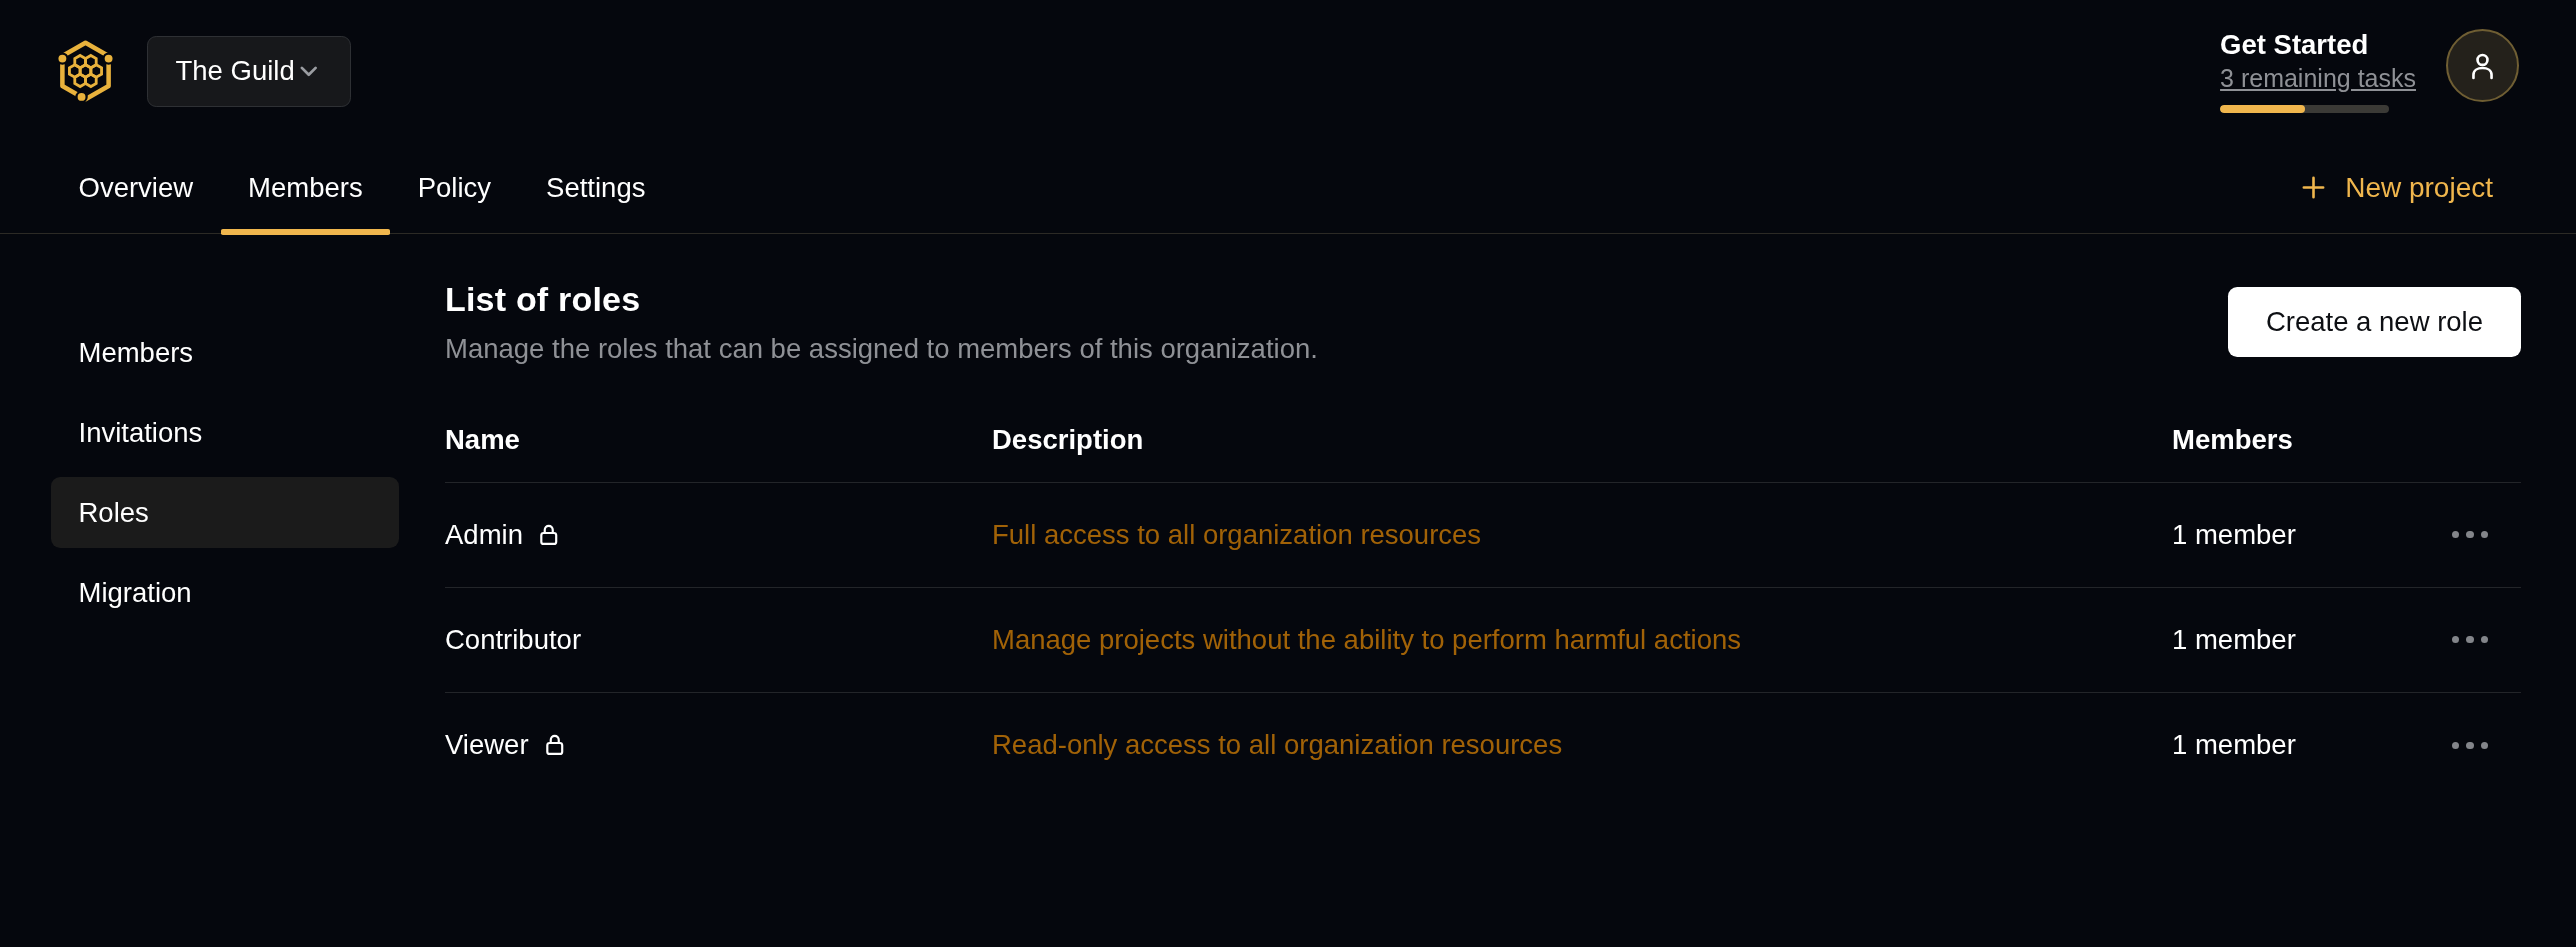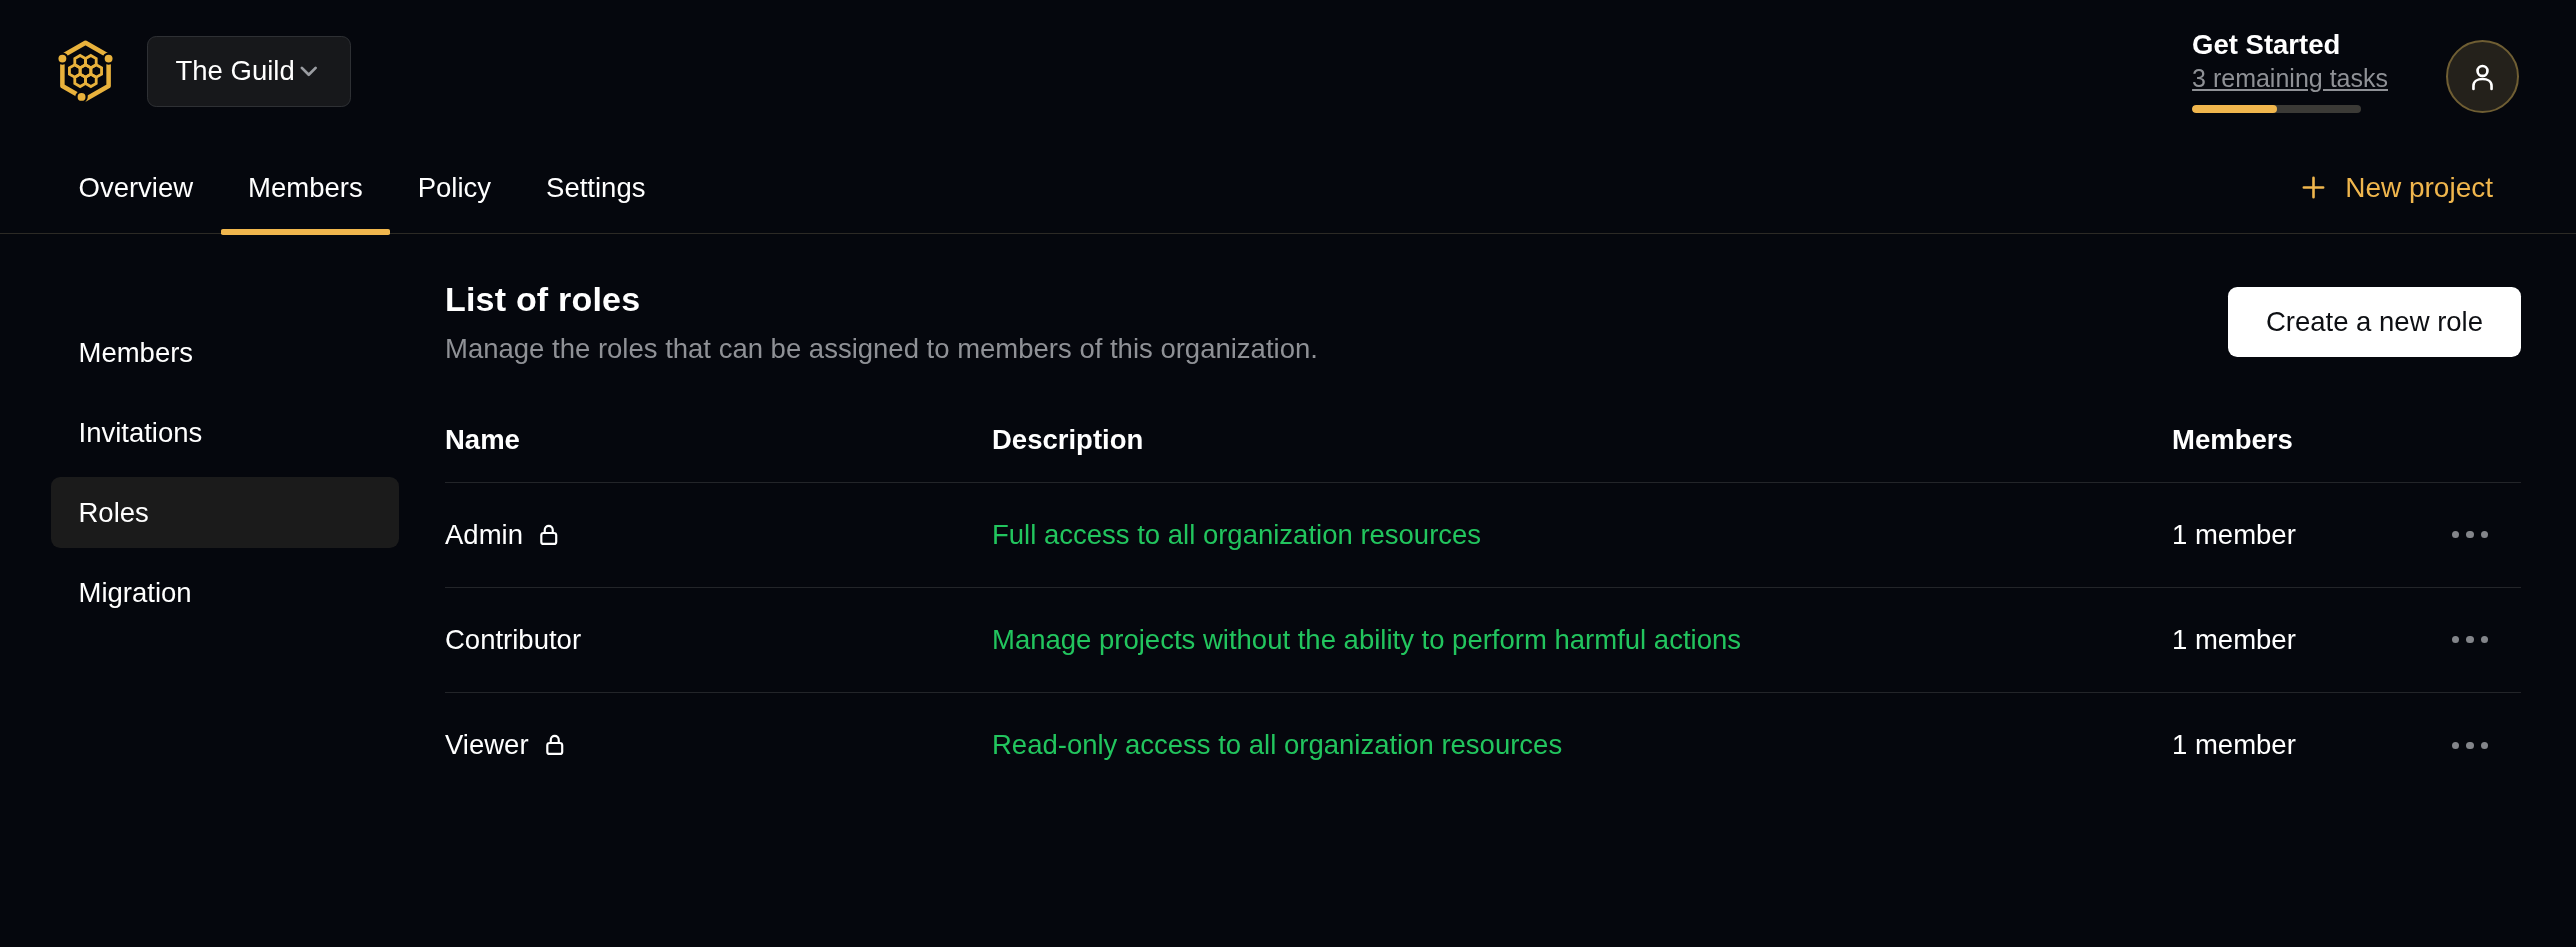--- a/index.html
+++ b/index.html
@@ -28,21 +28,21 @@
     border-radius: 9.2px;
     background: #17181b;
     border: 1.8px solid #2e3034;
     color: #ffffff;
     font-size: 27.5px;
     font-family: "Liberation Sans", sans-serif;
     display: flex;
     align-items: center;
     cursor: pointer;
   }
-  .top-right { margin-left: auto; display: flex; align-items: flex-end; gap: 58px; }
+  .top-right { margin-left: auto; display: flex; align-items: flex-start; gap: 30px; }
   .get-started { cursor: pointer; }
   .gs-title { font-size: 27.5px; font-weight: 700; color: #ffffff; line-height: 1.15; }
   .gs-sub { font-size: 25px; color: #8f9196; margin-top: 3.7px; text-decoration: underline; }
   .gs-bar {
     width: 169px; height: 8.2px; border-radius: 4.6px;
     background: #3b3a36; margin-top: 12px; overflow: hidden;
   }
   .gs-fill { height: 100%; background: #f0b64d; border-radius: 4.6px; width: 0; }
   .avatar {
     width: 73px; height: 73px; border-radius: 50%;
@@ -127,21 +127,21 @@
   .trow {
     display: grid;
     grid-template-columns: 547px 1180px 276px 1fr;
     align-items: center;
   }
   .thead { height: 59px; border-bottom: 1.8px solid #232529; align-items: start; }
   .th { font-size: 27.5px; font-weight: 700; color: #ffffff; }
   .tdata { height: 105px; border-bottom: 1.8px solid #232529; }
   .tdata.last { border-bottom: none; }
   .name-cell { display: flex; align-items: center; gap: 12px; font-size: 27.5px; font-weight: 500; color: #ffffff; }
-  .desc-cell { font-size: 27.5px; color: #22c55e; }
+  .desc-cell { font-size: 27.5px; color: #a16207; }
   .members-cell { font-size: 27.5px; color: #ffffff; }
   .actions-cell { display: flex; justify-content: flex-end; padding-right: 40px; }
   .dots { display: flex; gap: 7.3px; cursor: pointer; padding: 9.2px 3.7px; }
   .dots i { width: 7.3px; height: 7.3px; border-radius: 50%; background: #83858a; display: block; }
   .lock-icon { display: flex; align-items: center; }
 </style>
 </head>
 <body>
 
 <div class="page">

